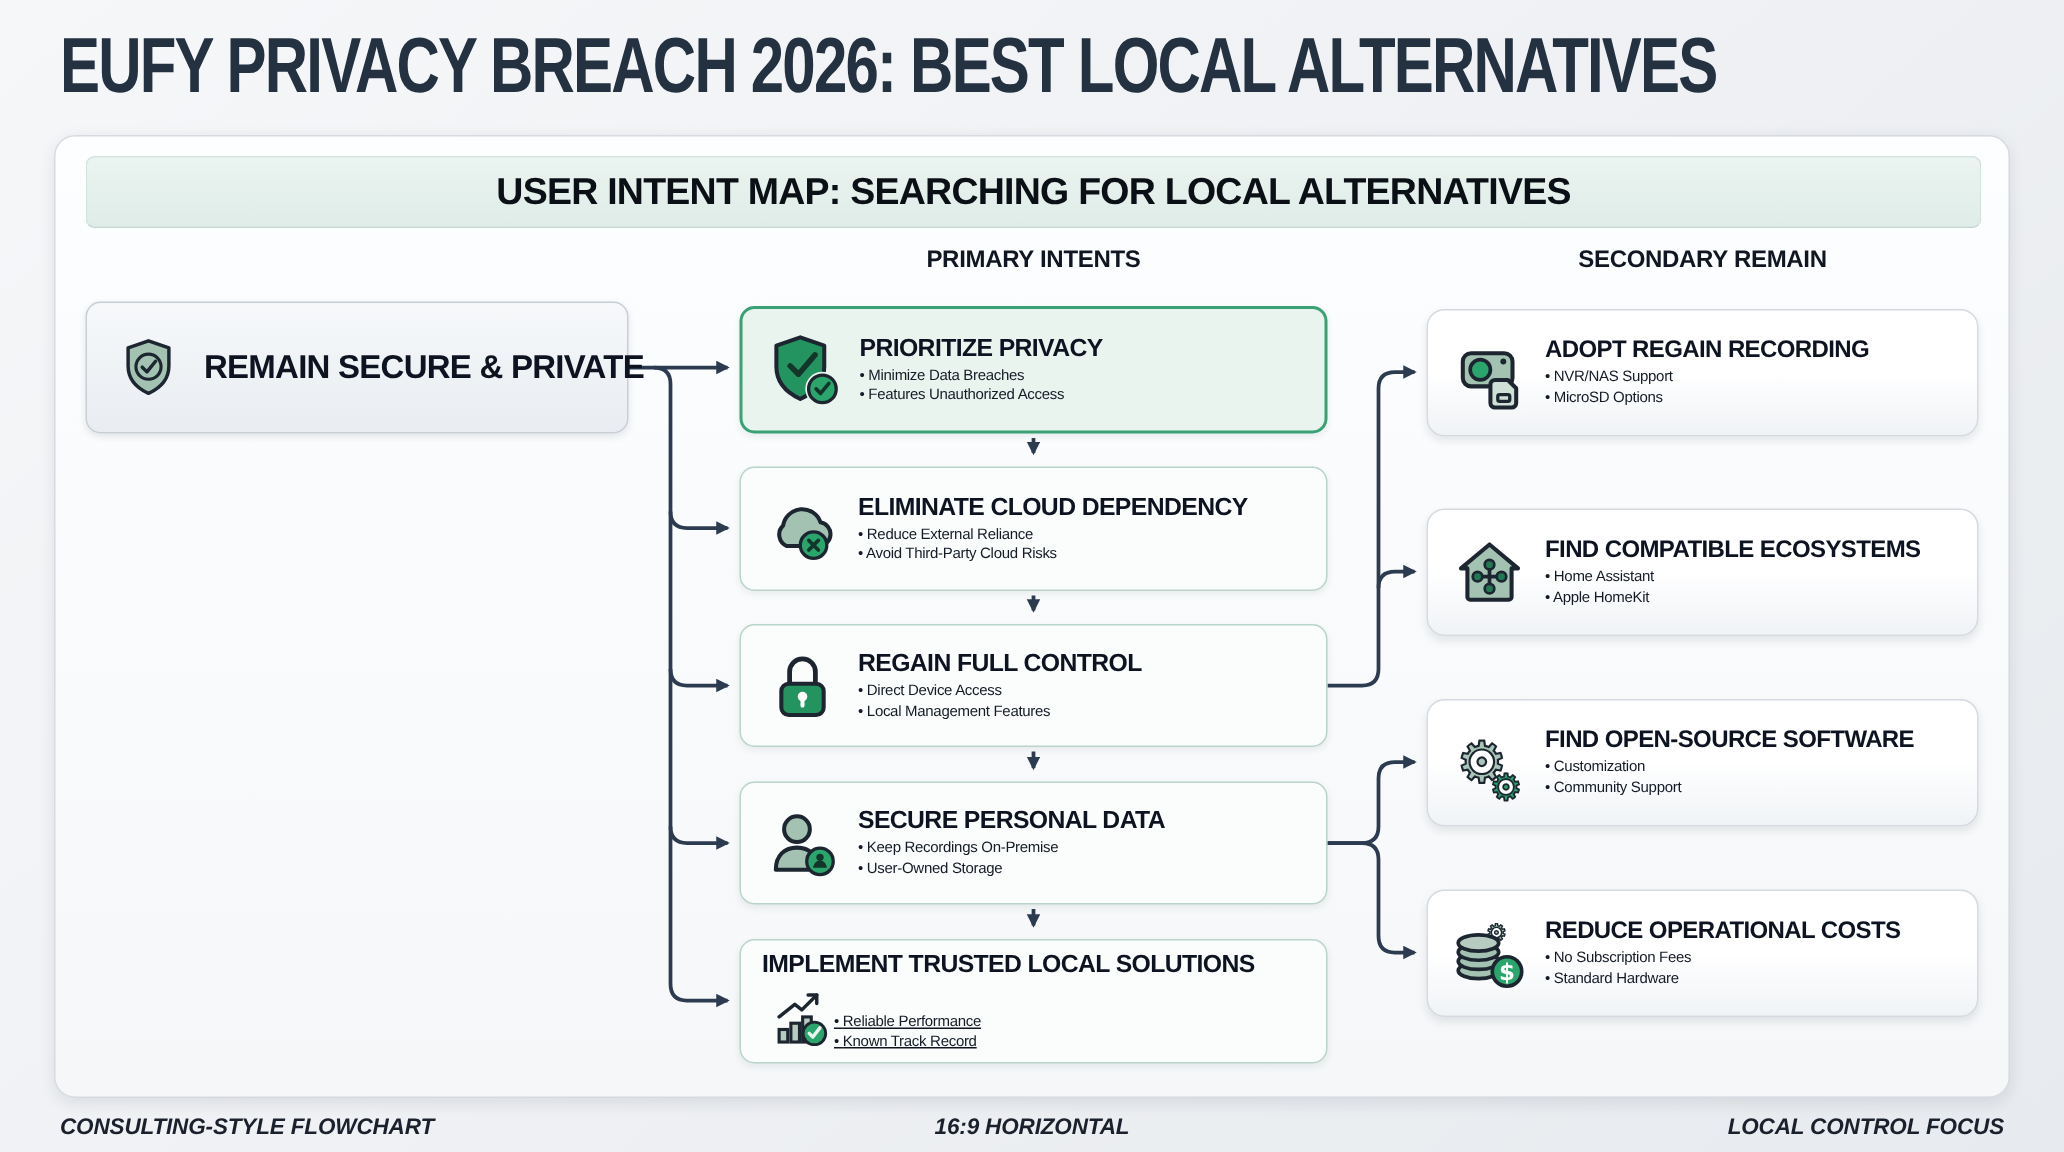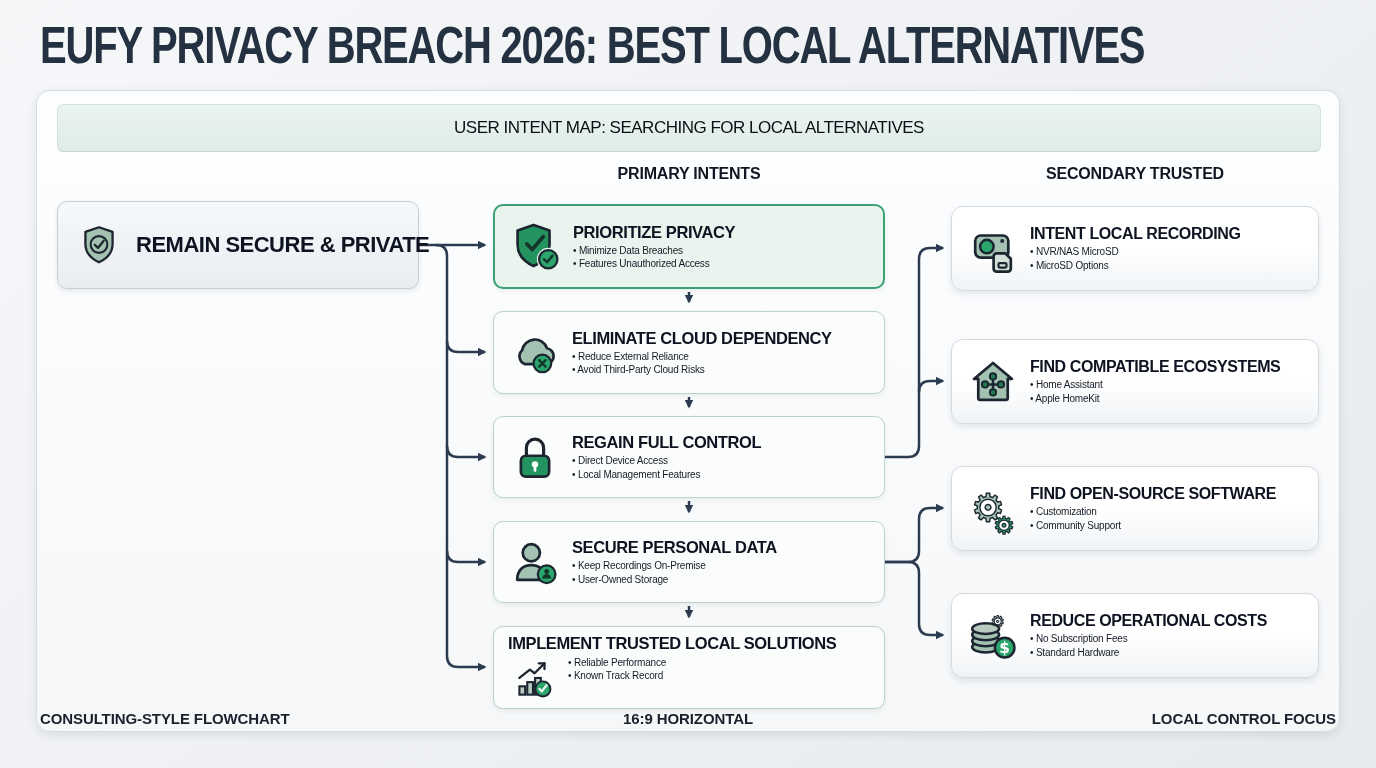--- a/index.html
+++ b/index.html
@@ -20,21 +20,21 @@
     background:linear-gradient(180deg,#fdfeff 0%,#f5f7f9 100%);
     border:1px solid #d7dbe1; border-radius:14px;
     box-shadow:0 3px 10px rgba(30,40,60,.10);
   }
   .band {
     position:absolute; left:20px; top:13px; width:1264px; height:48px;
     background:linear-gradient(180deg,#eaf4f0 0%,#dfece7 100%);
     border:1px solid #d3e4dd; border-bottom:1px solid #c2d7ce;
     border-radius:6px; display:flex; align-items:center; justify-content:center;
   }
-  .band-text { font-size:17px; font-weight:400; letter-spacing:-0.5px; color:#0b1016; white-space:nowrap;text-align:right; }
+  .band-text { font-size:25px; font-weight:700; letter-spacing:-0.5px; color:#0b1016; white-space:nowrap;text-align:right; }
   .col-label { position:absolute; top:74px; font-size:16px; font-weight:800; letter-spacing:-0.2px; color:#101722; text-align:center; }
   .col-label.primary { left:456px; width:392px; }
   .col-label.secondary { left:914px; width:368px; }
 
   .connectors { position:absolute; left:0; top:0; width:1304px; height:642px; z-index:0; }
 
   .box { position:absolute; z-index:1; display:flex; align-items:center; gap:10px; padding:0 14px; border-radius:10px; }
   .icon { flex:0 0 auto; display:flex; align-items:center; justify-content:center; }
   .icon svg { width:54px; height:54px; }
 
@@ -47,35 +47,35 @@
   .root-box .icon svg { width:46px; height:46px; }
   .root-label { font-size:22px; font-weight:800; letter-spacing:-0.5px; white-space:nowrap; color:#0d1320; }
 
   .pbox { left:456px; width:392px; background:#fbfdfc; border:1.5px solid #bad4c9; box-shadow:0 2px 5px rgba(30,70,55,.08); }
   .pbox.highlight { background:#eaf4ee; border:2px solid #39a173; }
   .p1 { top:113px; height:85px; }
   .p2 { top:220px; height:83px; }
   .p3 { top:325px; height:82px; }
   .p4 { top:430px; height:82px; }
   .p5 { top:535px; height:83px; flex-direction:column; align-items:flex-start; justify-content:center; gap:1px; padding:8px 14px; }
-  .p5-row { display:flex; align-items:flex-start; gap:12px; padding-left:2px; }
+  .p5-row { display:flex; align-items:flex-end; padding-left:2px;text-decoration:underline; }
   .p5-row .icon svg { width:46px; height:46px; }
 
   .sbox { left:914px; width:368px; height:85px;
     background:linear-gradient(180deg,#ffffff 50%,#f0f3f6 100%);
     border:1px solid #d5dae0; box-shadow:0 3px 6px rgba(25,35,50,.10); border-radius:12px; }
   .s1 { top:115px; } .s2 { top:248px; } .s3 { top:375px; } .s4 { top:502px; }
 
   .btitle { font-size:16.5px; font-weight:800; letter-spacing:-0.4px; color:#0d1320; white-space:nowrap; margin-bottom:2px; }
   .sbox .btitle { font-size:16px; }
   ul.bullets { list-style:none; }
   ul.bullets li { font-size:10px; color:#141b26; line-height:1.32; letter-spacing:-0.2px; white-space:nowrap; }
   ul.bullets li::before { content:"•  "; }
 
-  .footer-item { position:absolute; top:710px; font-size:15px; font-weight:600; letter-spacing:-0.1px; color:#1a212c; }
+  .footer-item { position:absolute; top:743px; font-size:15px; font-weight:600; letter-spacing:-0.1px; color:#1a212c;font-style:italic; }
   .footer-left { left:40px; }
   .footer-center { left:0; width:1376px; text-align:center; }
   .footer-right { right:40px; }
 </style>
 </head>
 <body>
 
 <div class="page-title">EUFY PRIVACY BREACH 2026: BEST LOCAL ALTERNATIVES</div>
 
 <div class="card">
@@ -101,21 +101,21 @@
       <path d="M848 471 H871 Q882 471 882 460 V428 Q882 417 893 417 H906" marker-end="url(#arr)"></path>
       <path d="M848 471 H871 Q882 471 882 482 V533 Q882 544 893 544 H906" marker-end="url(#arr)"></path>
     </g>
   </svg>
 
   <div class="band">
     <div class="band-text">USER INTENT MAP: SEARCHING FOR LOCAL ALTERNATIVES</div>
   </div>
 
   <div class="col-label primary">PRIMARY INTENTS</div>
-  <div class="col-label secondary">SECONDARY TRUSTED</div>
+  <div class="col-label secondary">SECONDARY REMAIN</div>
 
   <div class="box root-box">
     <span class="icon">
       <svg viewBox="0 0 44 44">
         <path d="M22 5 L35 9.5 V21 c0 9 -6.5 14.5 -13 17.5 C15.5 35.5 9 30 9 21 V9.5 Z" fill="#a3c2b2" stroke="#1d2630" stroke-width="2.2" stroke-linejoin="round"></path>
         <circle cx="22" cy="21.5" r="8" fill="none" stroke="#1d2630" stroke-width="2"></circle>
         <path d="M18 21.8 l3 3 L26.5 18" fill="none" stroke="#1d2630" stroke-width="2.2" stroke-linecap="round" stroke-linejoin="round"></path>
       </svg>
     </span>
     <span class="root-label">REMAIN SECURE &amp; PRIVATE</span>
@@ -219,23 +219,23 @@
     <span class="icon">
       <svg viewBox="0 0 44 44">
         <rect x="7.5" y="11" width="27" height="18" rx="4.5" fill="#a3c2b2" stroke="#1d2630" stroke-width="2.2"></rect>
         <circle cx="17" cy="20" r="5.5" fill="#2aa56c" stroke="#1d2630" stroke-width="2"></circle>
         <circle cx="29.5" cy="15.5" r="1.6" fill="#1d2630"></circle>
         <path d="M25 25.5 h7 l4.5 4.5 V38 a2.5 2.5 0 0 1 -2.5 2.5 h-9 A2.5 2.5 0 0 1 22.5 38 V28 A2.5 2.5 0 0 1 25 25.5 Z" fill="#cfe0d6" stroke="#1d2630" stroke-width="2.2" stroke-linejoin="round"></path>
         <rect x="26.5" y="33.5" width="6.5" height="3.6" rx="1" fill="none" stroke="#1d2630" stroke-width="1.8"></rect>
       </svg>
     </span>
     <div>
-      <div class="btitle">INTENT LOCAL RECORDING</div>
-      <ul class="bullets">
-        <li>NVR/NAS MicroSD</li>
+      <div class="btitle">ADOPT REGAIN RECORDING</div>
+      <ul class="bullets">
+        <li>NVR/NAS Support</li>
         <li>MicroSD Options</li>
       </ul>
     </div>
   </div>
 
   <div class="box sbox s2">
     <span class="icon">
       <svg viewBox="0 0 44 44">
         <path d="M22 6.5 L37.5 19.5 H34 V35 a1.5 1.5 0 0 1 -1.5 1.5 h-21 A1.5 1.5 0 0 1 10 35 V19.5 H6.5 Z" fill="#a3c2b2" stroke="#1d2630" stroke-width="2.2" stroke-linejoin="round"></path>
         <path d="M22 17.5 V30.5 M15.5 24 H28.5" stroke="#1d2630" stroke-width="2"></path>

